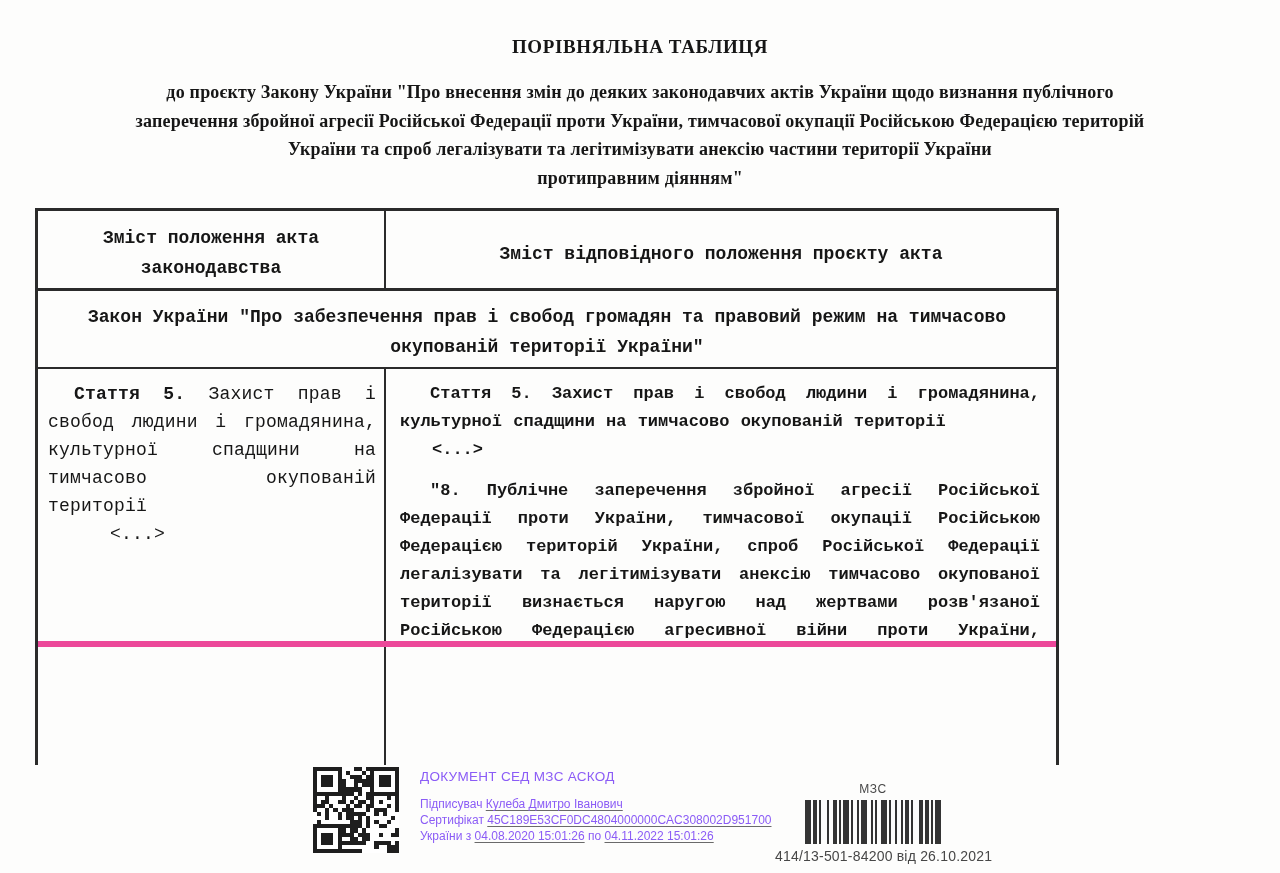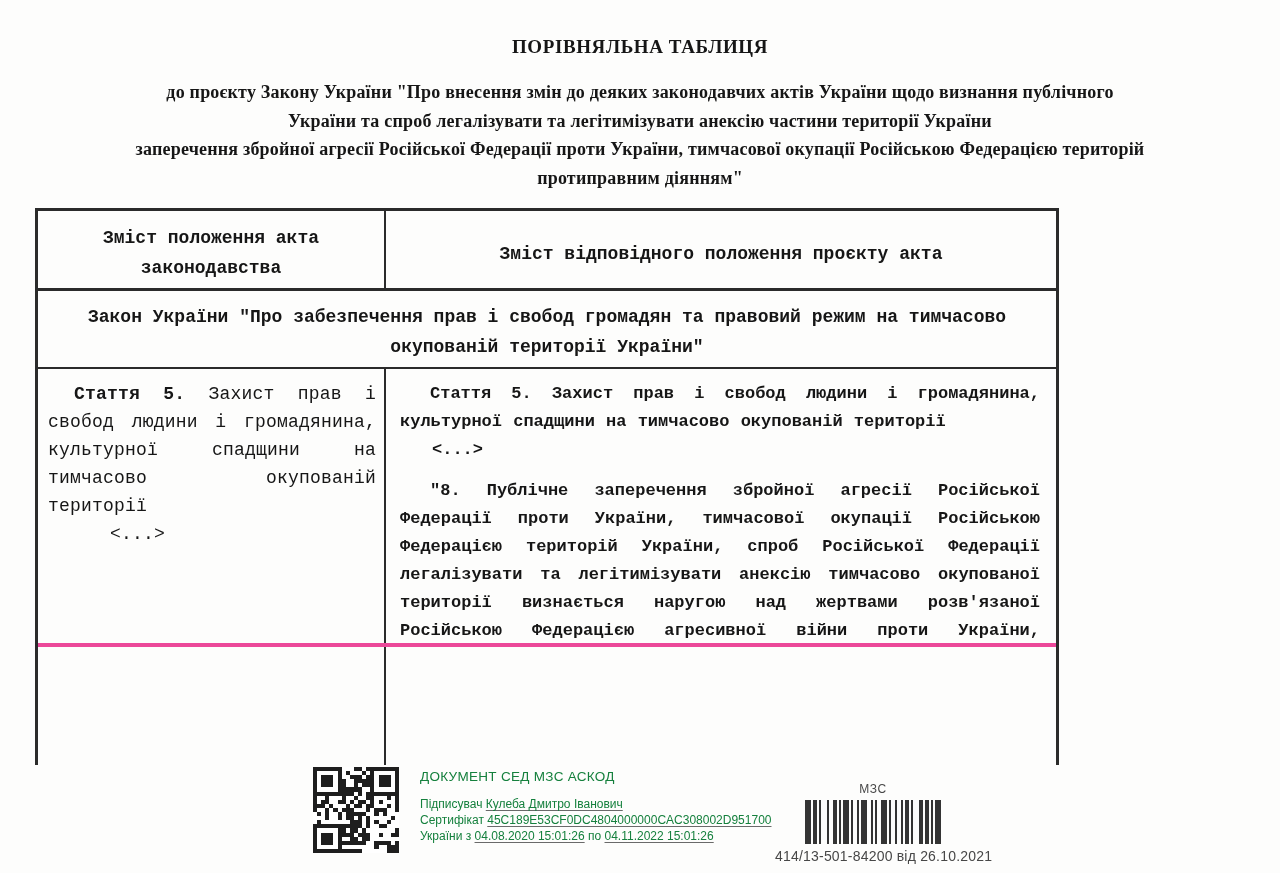--- a/index.html
+++ b/index.html
@@ -36,63 +36,63 @@
   }
   .header-row .c2 {
     font-weight:bold; font-size:18px; text-align:center;
     padding:28px 60px 0; line-height:30px;
   }
   .law-row { height:78px; border-bottom:2px solid #2b2b2b; }
   .law-row .span-cell {
     width:100%; text-align:center; font-weight:bold; font-size:18px;
     line-height:30px; padding:11px 34px 0; overflow:hidden;
   }
-  .content-row { height:278px; border-bottom:4px solid #ec4899; }
+  .content-row { height:278px; border-bottom:6px solid #ec4899; }
   .content-row .c1 {
     padding:11px 8px 0 10px; font-size:18px; line-height:28px;
     text-align:justify; letter-spacing:.2px;
   }
   .content-row .c1 .para { text-indent:26px; }
   .content-row .c1 .ellipsis { margin-left:62px; text-align:left; }
   .content-row .c2 {
     padding:11px 16px 0 14px; font-weight:bold; font-size:17px;
     line-height:28px; text-align:justify; word-spacing:1px;
   }
   .content-row .c2 .para { text-indent:30px; }
   .content-row .c2 .ellipsis { margin-left:32px; text-align:left; }
   .content-row .c2 .amendment { text-indent:30px; margin-top:13px; }
   .empty-row { flex:1; }
   .bold { font-weight:bold; }
   
   .qr-wrap { position:absolute; left:313px; top:766px; width:86px; height:88px; }
   .sig-block {
     position:absolute; left:420px; top:769px; width:360px;
-    font-family:"Liberation Sans", sans-serif; color:#15803d;
+    font-family:"Liberation Sans", sans-serif; color:#8b5cf6;
   }
   .sig-system { font-size:13.5px; letter-spacing:.3px; margin-bottom:12px; }
   .sig-line { font-size:12px; line-height:16px; white-space:nowrap; }
   .u { text-decoration:underline; text-underline-offset:2px; text-decoration-color:#6a6a6a; }
   
   .bc-block {
     position:absolute; left:775px; top:782px; width:196px; text-align:center;
     font-family:"Liberation Sans", sans-serif; color:#474747;
   }
   .bc-label { font-size:12px; margin-bottom:4px; letter-spacing:.5px; }
   .bc-bars { width:136px; height:44px; margin:0 auto; }
   .bc-number { font-size:14px; margin-top:4px; white-space:nowrap; letter-spacing:.2px; }
 </style>
 </head>
 <body>
 
 <div class="doc-title">ПОРІВНЯЛЬНА ТАБЛИЦЯ</div>
 
 <div class="doc-subtitle">
   <div>до проєкту Закону України "Про внесення змін до деяких законодавчих актів України щодо визнання публічного</div>
+  <div>заперечення збройної агресії Російської Федерації проти України, тимчасової окупації Російською Федерацією територій</div>
   <div>України та спроб легалізувати та легітимізувати анексію частини території України</div>
-  <div>заперечення збройної агресії Російської Федерації проти України, тимчасової окупації Російською Федерацією територій</div>
   <div>протиправним діянням"</div>
 </div>
 
 <div class="cmp-table">
   <div class="t-row header-row">
     <div class="c1">Зміст положення акта законодавства</div>
     <div class="c2">Зміст відповідного положення проєкту акта</div>
   </div>
   <div class="t-row law-row">
     <div class="span-cell">Закон України "Про забезпечення прав і свобод громадян та правовий режим на тимчасово окупованій території України"</div>

